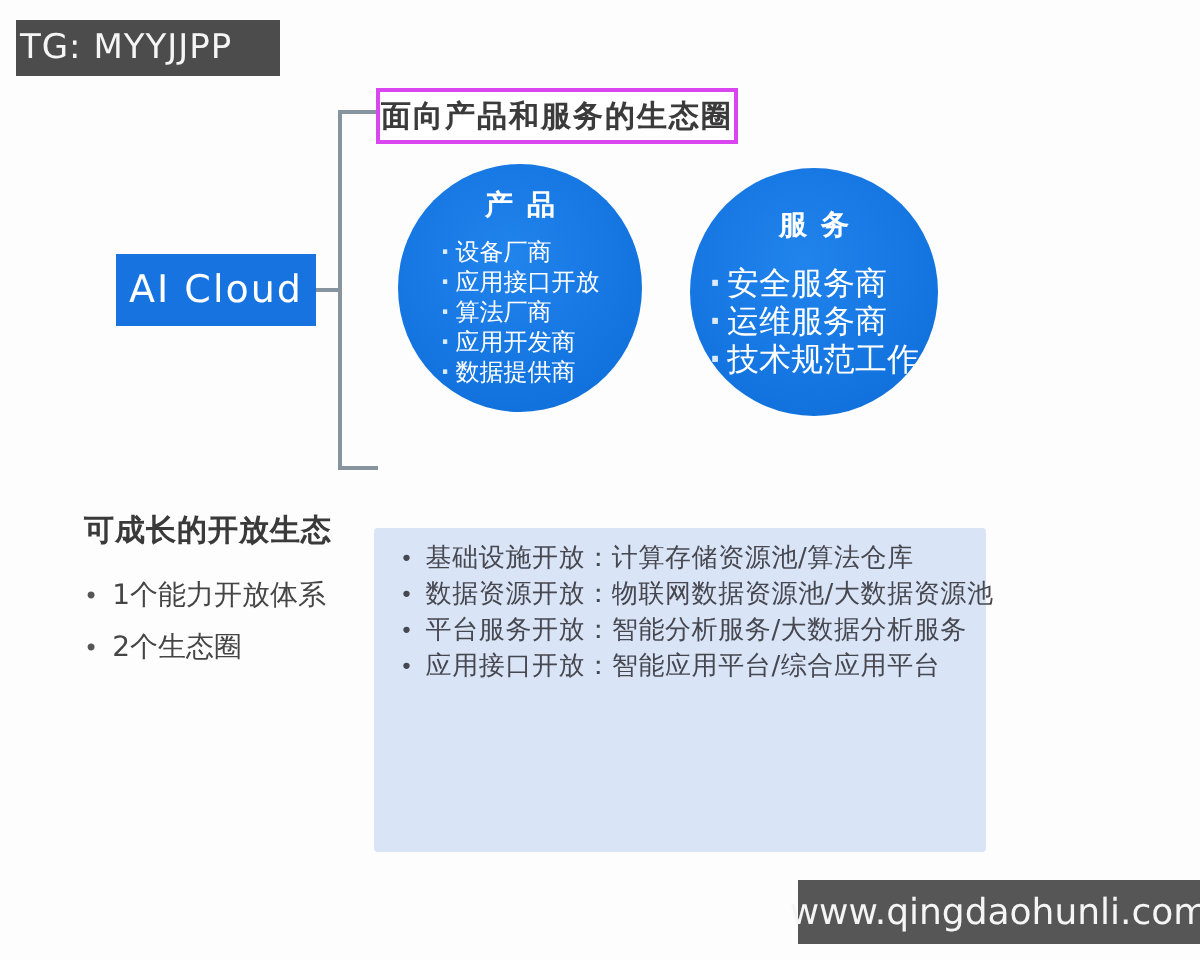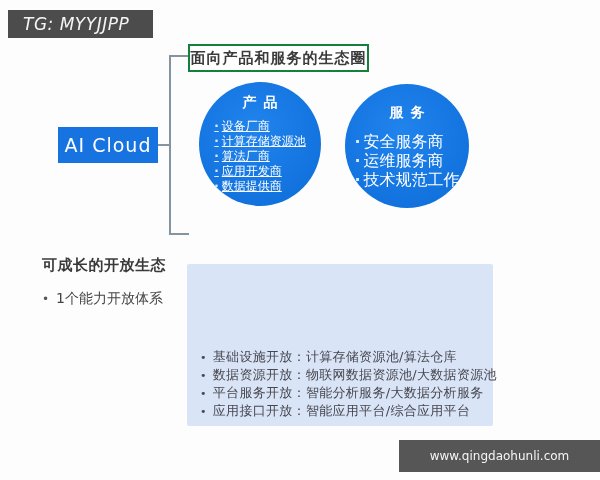--- a/index.html
+++ b/index.html
@@ -1,63 +1,63 @@
 <!DOCTYPE html>
 <html><head>
 <meta charset="utf-8">
 <style>
   html,body{margin:0;padding:0;background:#fff;}
   body{font-family:"DejaVu Sans","Liberation Sans",sans-serif;}
   .canvas{position:relative;width:600px;height:480px;background:#fdfdfd;overflow:hidden;}
 
   
   .banner{position:absolute;background:#4c4c4c;color:#f5f5f5;display:flex;align-items:center;}
-  .banner.top{left:8px;top:10px;width:130px;height:28px;padding-left:15px;font-size:17px;letter-spacing:.5px;font-style:italic;}
-  .banner.bottom{left:399px;top:440px;width:201px;height:32px;background:#565656;justify-content:center;font-size:12px;}
+  .banner.top{left:8px;top:10px;width:130px;height:28px;padding-left:2px;font-size:17px;letter-spacing:.5px;}
+  .banner.bottom{left:399px;top:440px;width:201px;height:32px;background:#565656;justify-content:center;font-size:18px;}
 
   
   .line{position:absolute;background:#8694a0;}
   .h1{left:144px;top:144px;width:26px;height:2px;}
   .v1{left:169px;top:55px;width:2px;height:180px;}
   .h2{left:169px;top:55px;width:20px;height:2px;}
   .h3{left:169px;top:233px;width:20px;height:2px;}
 
   
   .root-node{position:absolute;left:44px;top:127px;width:100px;height:36px;background:#1673e0;
     color:#fff;font-size:19px;display:flex;align-items:center;justify-content:center;letter-spacing:1px;margin-left:14px;}
 
   
-  .branch-box{position:absolute;background:#fff;border:2px solid #15803d;color:#3b3b3b;
+  .branch-box{position:absolute;background:#fff;border:2px solid #d946ef;color:#3b3b3b;
     display:flex;align-items:center;justify-content:center;font-weight:600;}
   .branch-top{left:188px;top:44px;width:177px;height:24px;font-size:15px;letter-spacing:1px;}
   .branch-bottom{left:188px;top:220px;width:106px;height:28px;font-size:15px;letter-spacing:1px;}
 
   
   .eco-circle{position:absolute;border-radius:50%;color:#fff;
     background:radial-gradient(circle at 45% 38%,#2183ec 0%,#1172de 75%);
     display:flex;flex-direction:column;align-items:center;justify-content:center;text-align:left;}
   .circle-product{left:199px;top:82px;width:122px;height:124px;}
   .circle-service{left:345px;top:84px;width:124px;height:124px;}
   .circle-title{font-size:14px;font-weight:bold;letter-spacing:7px;padding-left:7px;margin-bottom:7px;}
   .circle-service .circle-title{margin-bottom:10px;}
   .circle-items{list-style:none;margin:0;padding:0;}
-  .circle-product .circle-items li{font-size:12px;line-height:15px;text-decoration:underline;}
+  .circle-product .circle-items li{font-size:12px;line-height:15px;}
   .circle-service .circle-items li{font-size:16px;line-height:19px;}
   .circle-items li::before{content:'·';opacity:.85;margin-right:3px;font-weight:bold;}
 
   
   .summary{position:absolute;left:42px;top:256px;color:#3a3a3a;}
   .summary-title{font-size:15px;font-weight:bold;letter-spacing:.5px;}
   .summary-list{list-style:none;margin:10px 0 0 0;padding:0;color:#454545;}
   .summary-list li{font-size:14px;line-height:26px;}
   .summary-list li::before{content:'•';margin-right:7px;font-size:12px;color:#555;}
 
   
   .panel{position:absolute;left:187px;top:264px;width:306px;height:162px;background:#d9e5f6;
-    border-radius:2px;display:flex;flex-direction:column;justify-content:flex-end;
+    border-radius:2px;display:flex;flex-direction:column;justify-content:flex-start;
     padding:6px 0 6px 13px;box-sizing:border-box;}
   .panel-row{font-size:13px;color:#474750;letter-spacing:.3px;white-space:nowrap;}
   .panel-row::before{content:'•';margin-right:6px;font-size:11px;color:#474750;}
 </style>
 </head>
 <body>
 
 <div class="canvas">
 
   <div class="banner top">TG: MYYJJPP</div>
@@ -68,40 +68,41 @@
   <div class="line h3"></div>
 
   <div class="root-node">AI Cloud</div>
 
   <div class="branch-box branch-top">面向产品和服务的生态圈</div>
 
   <div class="eco-circle circle-product">
     <div class="circle-title">产品</div>
     <ul class="circle-items">
       <li>设备厂商</li>
-      <li>计算存储资源池</li>
+      <li>应用接口开放</li>
       <li>算法厂商</li>
       <li>应用开发商</li>
       <li>数据提供商</li>
     </ul>
   </div>
 
   <div class="eco-circle circle-service">
     <div class="circle-title">服务</div>
     <ul class="circle-items">
       <li>安全服务商</li>
       <li>运维服务商</li>
       <li>技术规范工作</li>
     </ul>
   </div>
 
   <div class="summary">
     <div class="summary-title">可成长的开放生态</div>
     <ul class="summary-list">
       <li>1个能力开放体系</li>
+      <li>2个生态圈</li>
     </ul>
   </div>
 
   <div class="panel">
     <div class="panel-row">基础设施开放：计算存储资源池/算法仓库</div>
     <div class="panel-row">数据资源开放：物联网数据资源池/大数据资源池</div>
     <div class="panel-row">平台服务开放：智能分析服务/大数据分析服务</div>
     <div class="panel-row">应用接口开放：智能应用平台/综合应用平台</div>
   </div>
 

